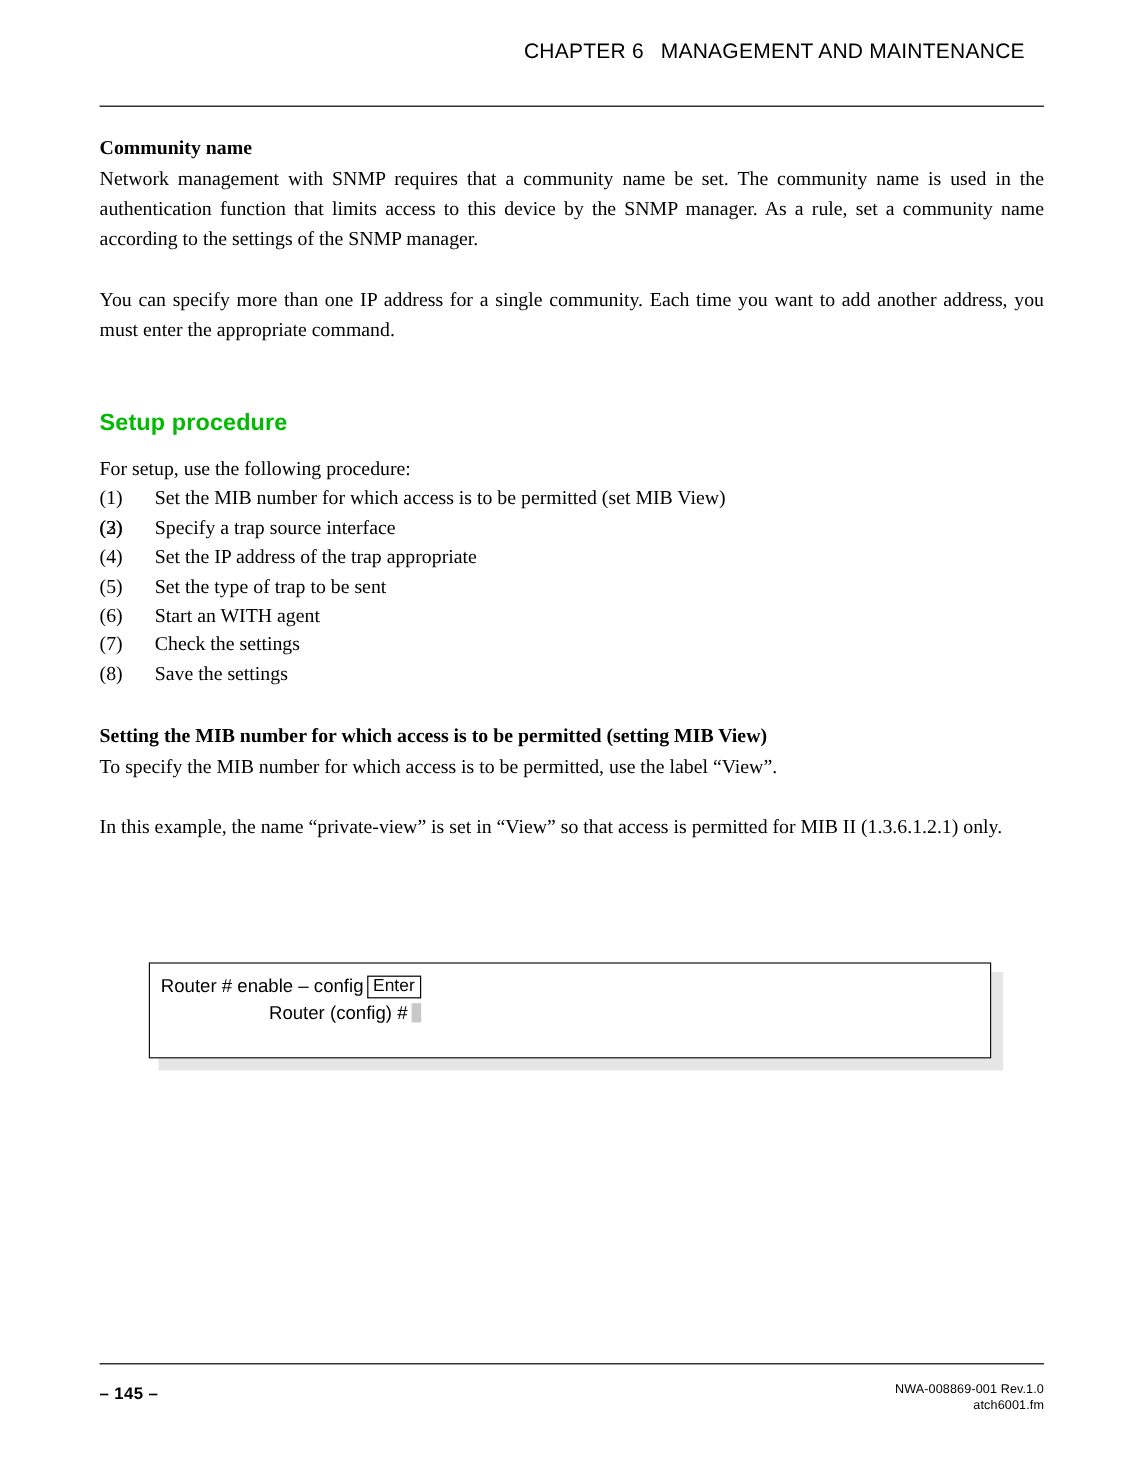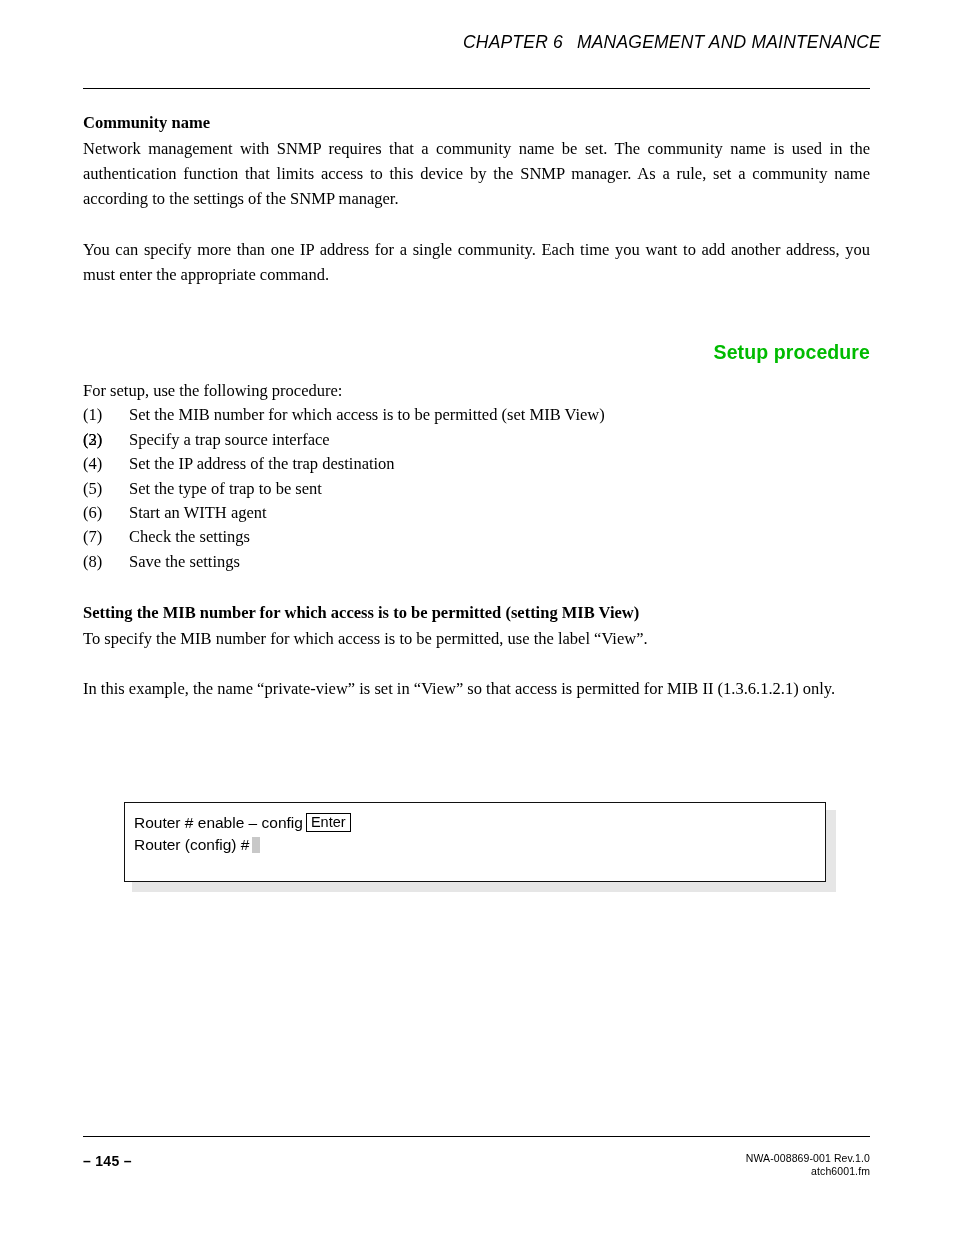--- a/index.html
+++ b/index.html
@@ -13,24 +13,23 @@
     height: 1235px;
     position: relative;
     font-family: "Liberation Serif", serif;
     color: #000000;
     overflow: hidden;
   }
 
   
   .page-header {
     position: absolute;
-    left: 94px;
+    left: 67px;
     top: 32px;
     width: 787px;
-    font-style: italic;
   }
   .header-line-1 {
     font-family: "Liberation Sans", sans-serif;
     font-size: 17.5px;
     letter-spacing: 0.2px;
     text-align: right;
     white-space: pre;
     line-height: 1.25;
   }
   .header-line-1 .chapter-label { margin-right: 14px; }
@@ -107,21 +106,20 @@
 
   
   .section-head {
     font-family: "Liberation Sans", sans-serif;
     font-weight: bold;
     font-size: 19.5px;
     color: #00bb00;
     margin: 0;
     line-height: 1.3;
     letter-spacing: 0.1px;
-    text-align: right;
   }
 
   
   ol.proc-list {
     list-style: none;
     margin: 0;
     padding: 0;
   }
   ol.proc-list li {
     position: relative;
@@ -163,20 +161,21 @@
     box-sizing: border-box;
   }
   .console-lines {
     position: absolute;
     left: 10px;
     top: 10px;
     font-family: "Liberation Sans", sans-serif;
     font-size: 15.5px;
     line-height: 22px;
     white-space: nowrap;
+    text-align: right;
   }
   .console-line { height: 22px; display: block; }
   .key-box {
     display: inline-block;
     border: 1.2px solid #000000;
     padding: 0px 4px 1px 4px;
     font-family: "Liberation Sans", sans-serif;
     font-size: 14.5px;
     line-height: 16px;
     margin-left: 3px;
@@ -245,21 +244,21 @@
   <h2 class="section-head">Setup procedure</h2>
 
   <div style="height:13px"></div>
 
   <p class="body-par">For setup, use the following procedure:</p>
 
   <ol class="proc-list">
     <li><span class="num">(1)</span><span>Set the MIB number for which access is to be permitted (set MIB View)</span></li>
     <li><span class="num">(2)</span></li>
     <li><span class="num">(3)</span><span>Specify a trap source interface</span></li>
-    <li><span class="num">(4)</span><span>Set the IP address of the trap destination</span></li>
+    <li><span class="num">(4)</span><span>Set the IP address of the trap appropriate</span></li>
     <li><span class="num">(5)</span><span>Set the type of trap to be sent</span></li>
     <li><span class="num">(6)</span><span>Start an WITH agent</span></li>
     <li><span class="num">(7)</span><span>Check the settings</span></li>
     <li><span class="num">(8)</span><span>Save the settings</span></li>
   </ol>
 
   <div style="height:26px"></div>
 
   <h3 class="sub-head">Setting the MIB number for which access is to be permitted (setting MIB View)</h3>
   <p class="body-par">To specify the MIB number for which access is to be permitted, use the label “View”.</p>

